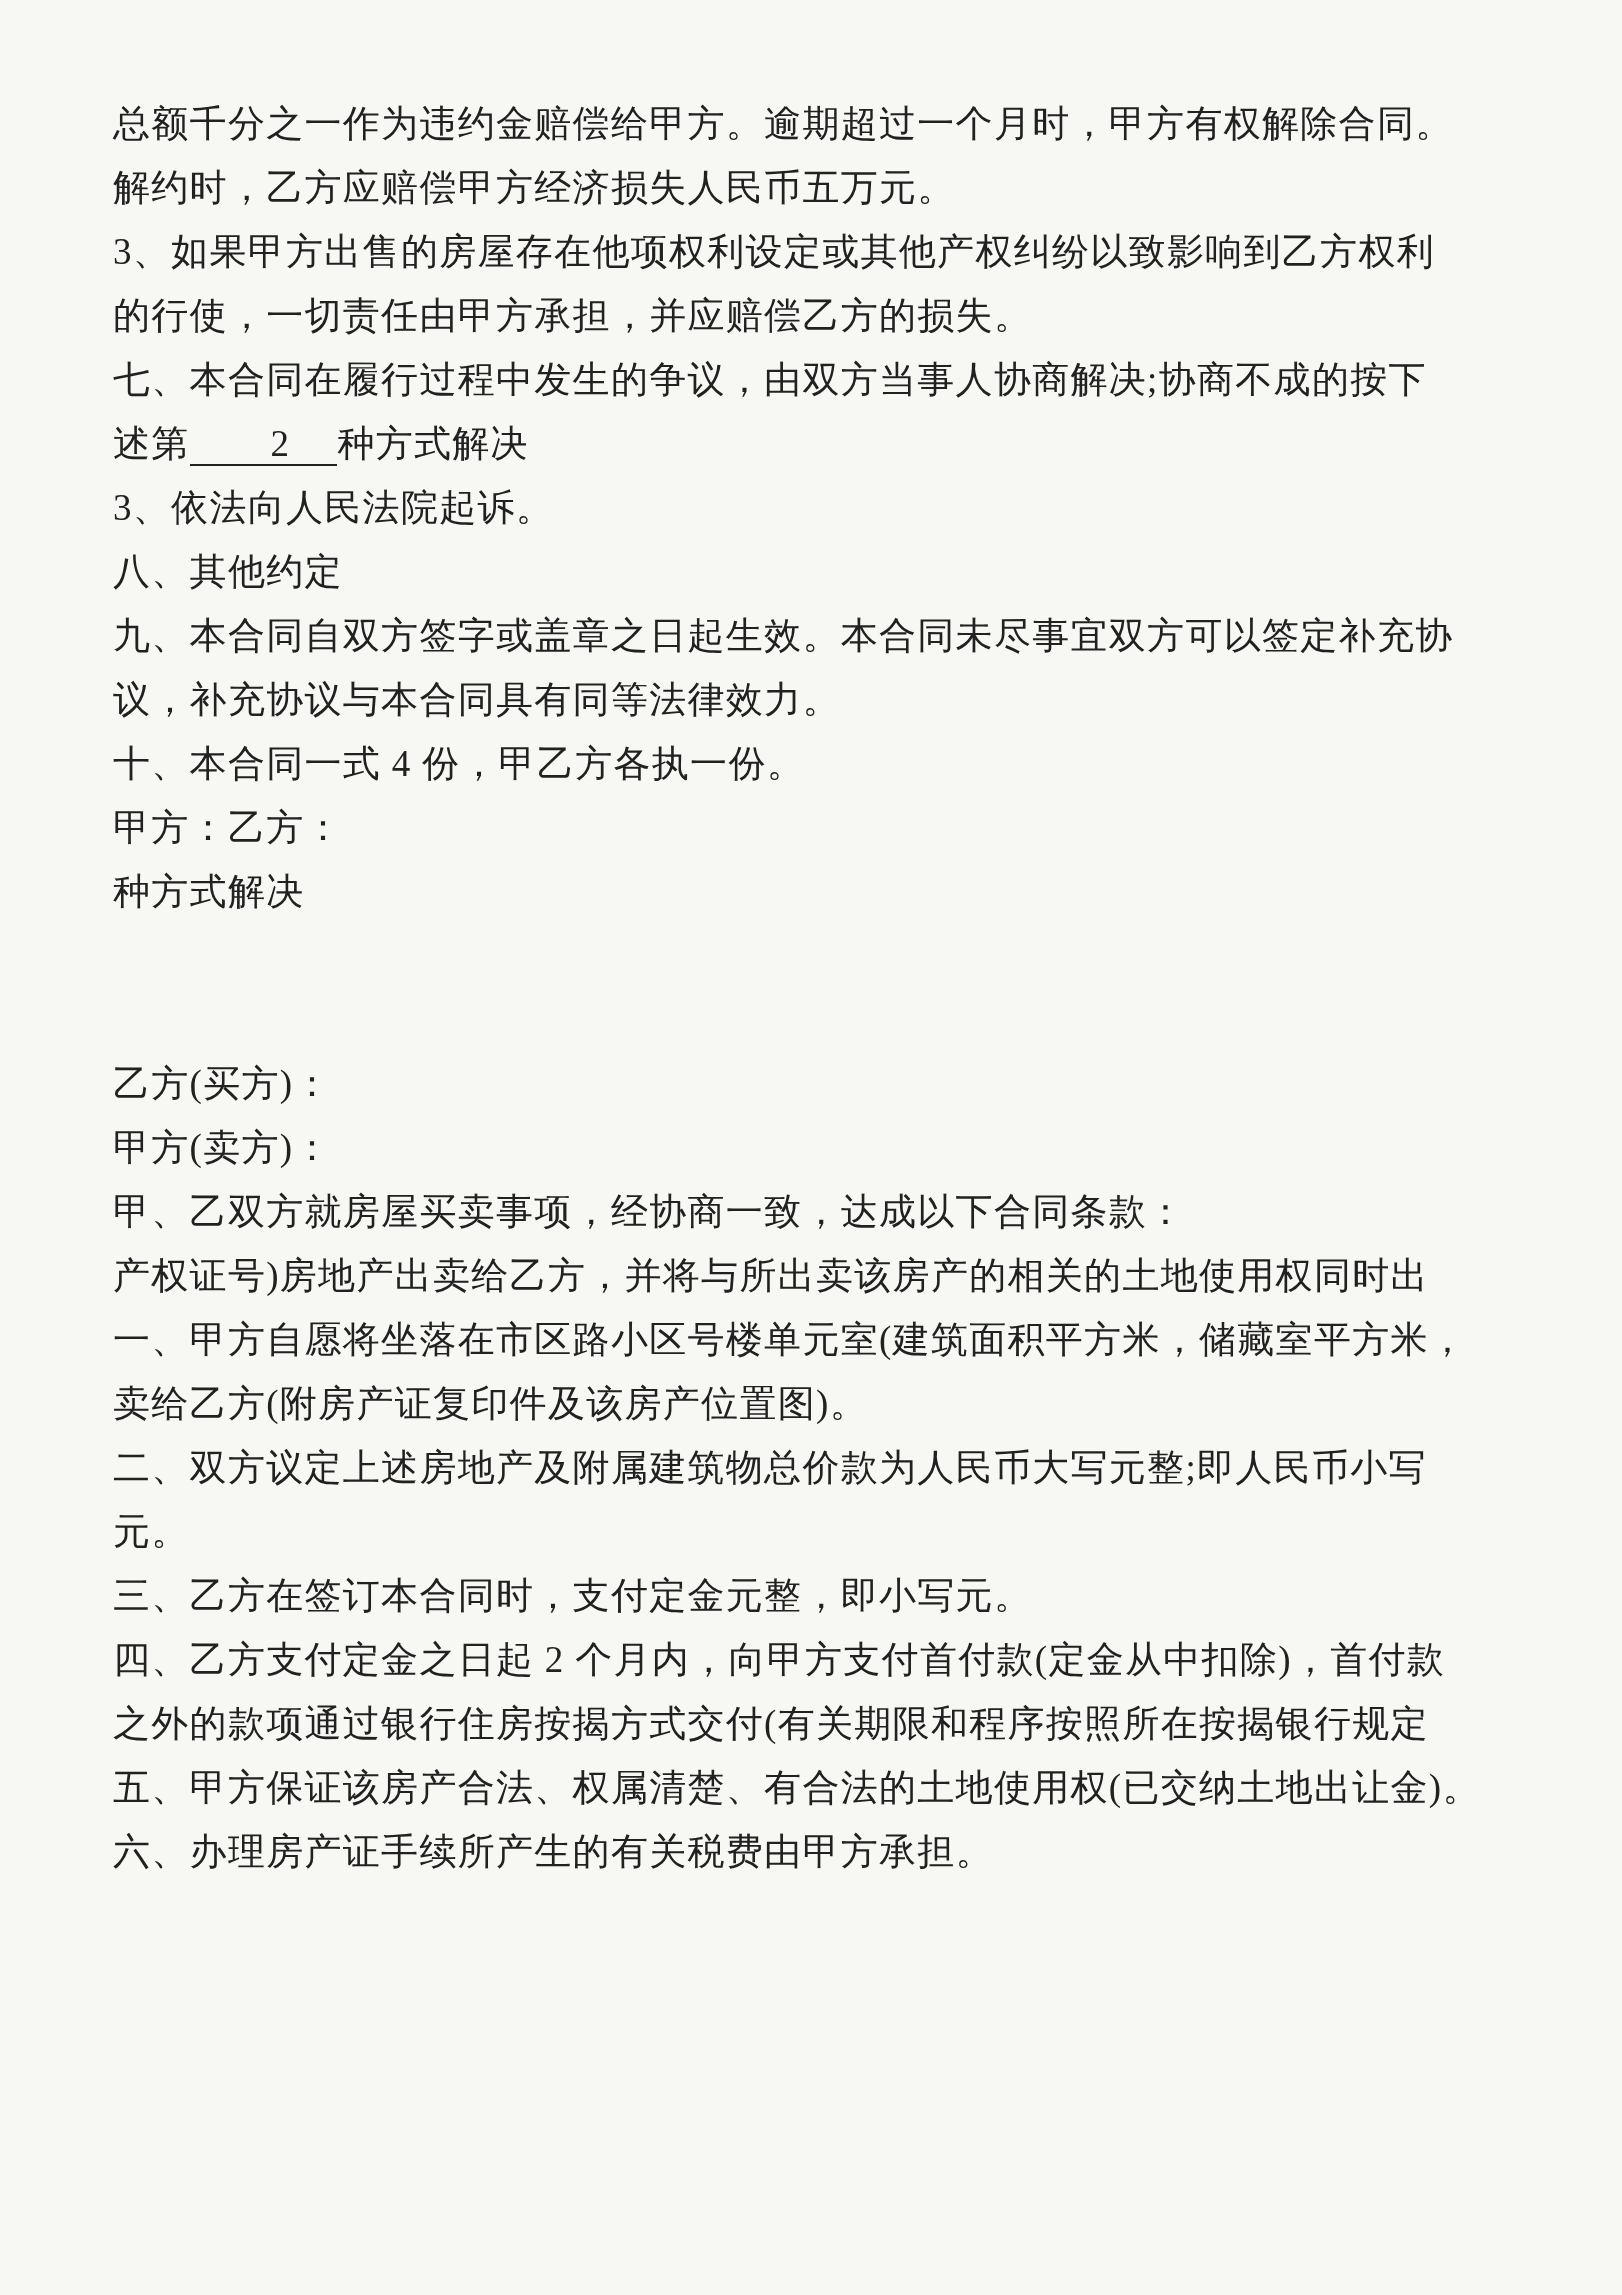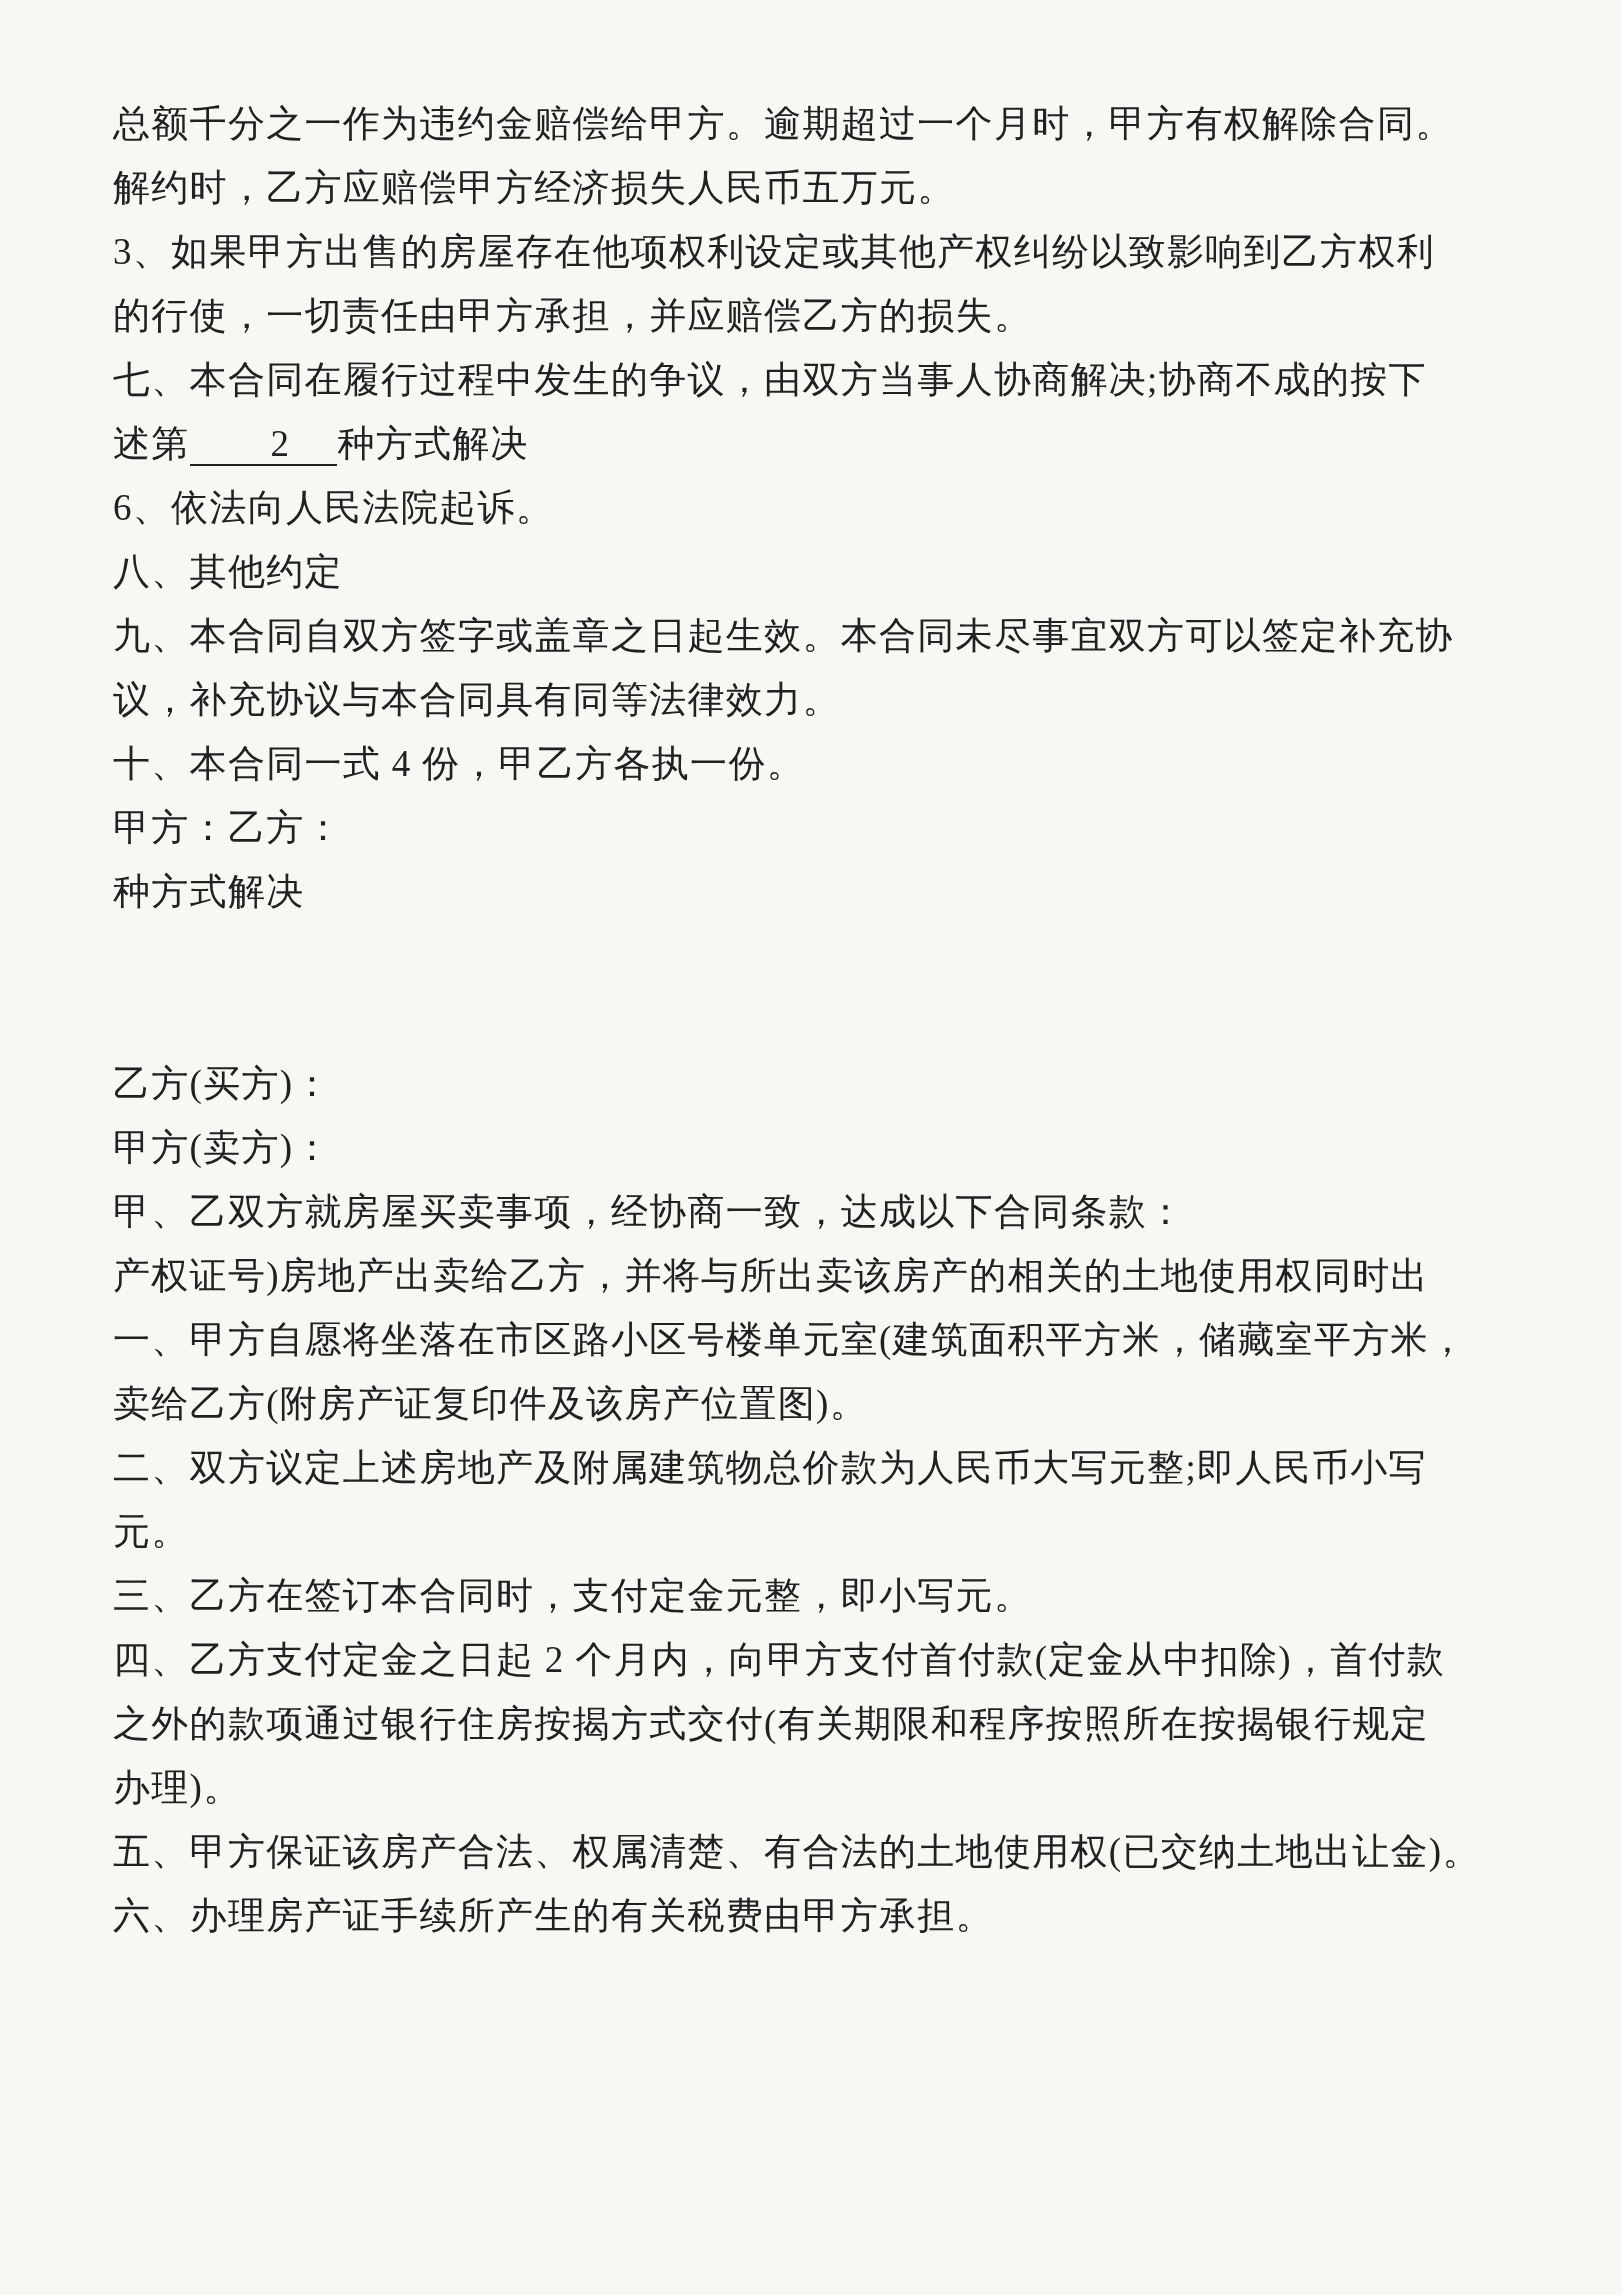--- a/index.html
+++ b/index.html
@@ -61,40 +61,39 @@
 
     <p class="line">总额千分之一作为违约金赔偿给甲方。逾期超过一个月时，甲方有权解除合同。</p>
     <p class="line">解约时，乙方应赔偿甲方经济损失人民币五万元。</p>
     <p class="line">3、如果甲方出售的房屋存在他项权利设定或其他产权纠纷以致影响到乙方权利</p>
     <p class="line">的行使，一切责任由甲方承担，并应赔偿乙方的损失。</p>
     <p class="line">七、本合同在履行过程中发生的争议，由双方当事人协商解决;协商不成的按下</p>
 
     <p class="line"><span>述第</span><span class="blank blank-method"><span class="blank-value">2</span></span><span>种方式解决</span></p>
 
 
-    <p class="line">6、依法向人民法院起诉。</p>
+    <p class="line">3、依法向人民法院起诉。</p>
     <p class="line">八、其他约定</p>
     <p class="line">九、本合同自双方签字或盖章之日起生效。本合同未尽事宜双方可以签定补充协</p>
     <p class="line">议，补充协议与本合同具有同等法律效力。</p>
     <p class="line">十、本合同一式 4 份，甲乙方各执一份。</p>
     <p class="line">甲方：乙方：</p>
     <p class="line">种方式解决</p>
 
     <div class="block-gap"></div>
 
     <p class="line">乙方(买方)：</p>
     <p class="line">甲方(卖方)：</p>
     <p class="line">甲、乙双方就房屋买卖事项，经协商一致，达成以下合同条款：</p>
     <p class="line">产权证号)房地产出卖给乙方，并将与所出卖该房产的相关的土地使用权同时出</p>
     <p class="line">一、甲方自愿将坐落在市区路小区号楼单元室(建筑面积平方米，储藏室平方米，</p>
     <p class="line">卖给乙方(附房产证复印件及该房产位置图)。</p>
     <p class="line">二、双方议定上述房地产及附属建筑物总价款为人民币大写元整;即人民币小写</p>
     <p class="line">元。</p>
     <p class="line">三、乙方在签订本合同时，支付定金元整，即小写元。</p>
     <p class="line">四、乙方支付定金之日起 2 个月内，向甲方支付首付款(定金从中扣除)，首付款</p>
     <p class="line">之外的款项通过银行住房按揭方式交付(有关期限和程序按照所在按揭银行规定</p>
-    <p class="line">办理)。</p>
     <p class="line">五、甲方保证该房产合法、权属清楚、有合法的土地使用权(已交纳土地出让金)。</p>
     <p class="line">六、办理房产证手续所产生的有关税费由甲方承担。</p>
 
   </div>
 </div>
 
 
 </body></html>

